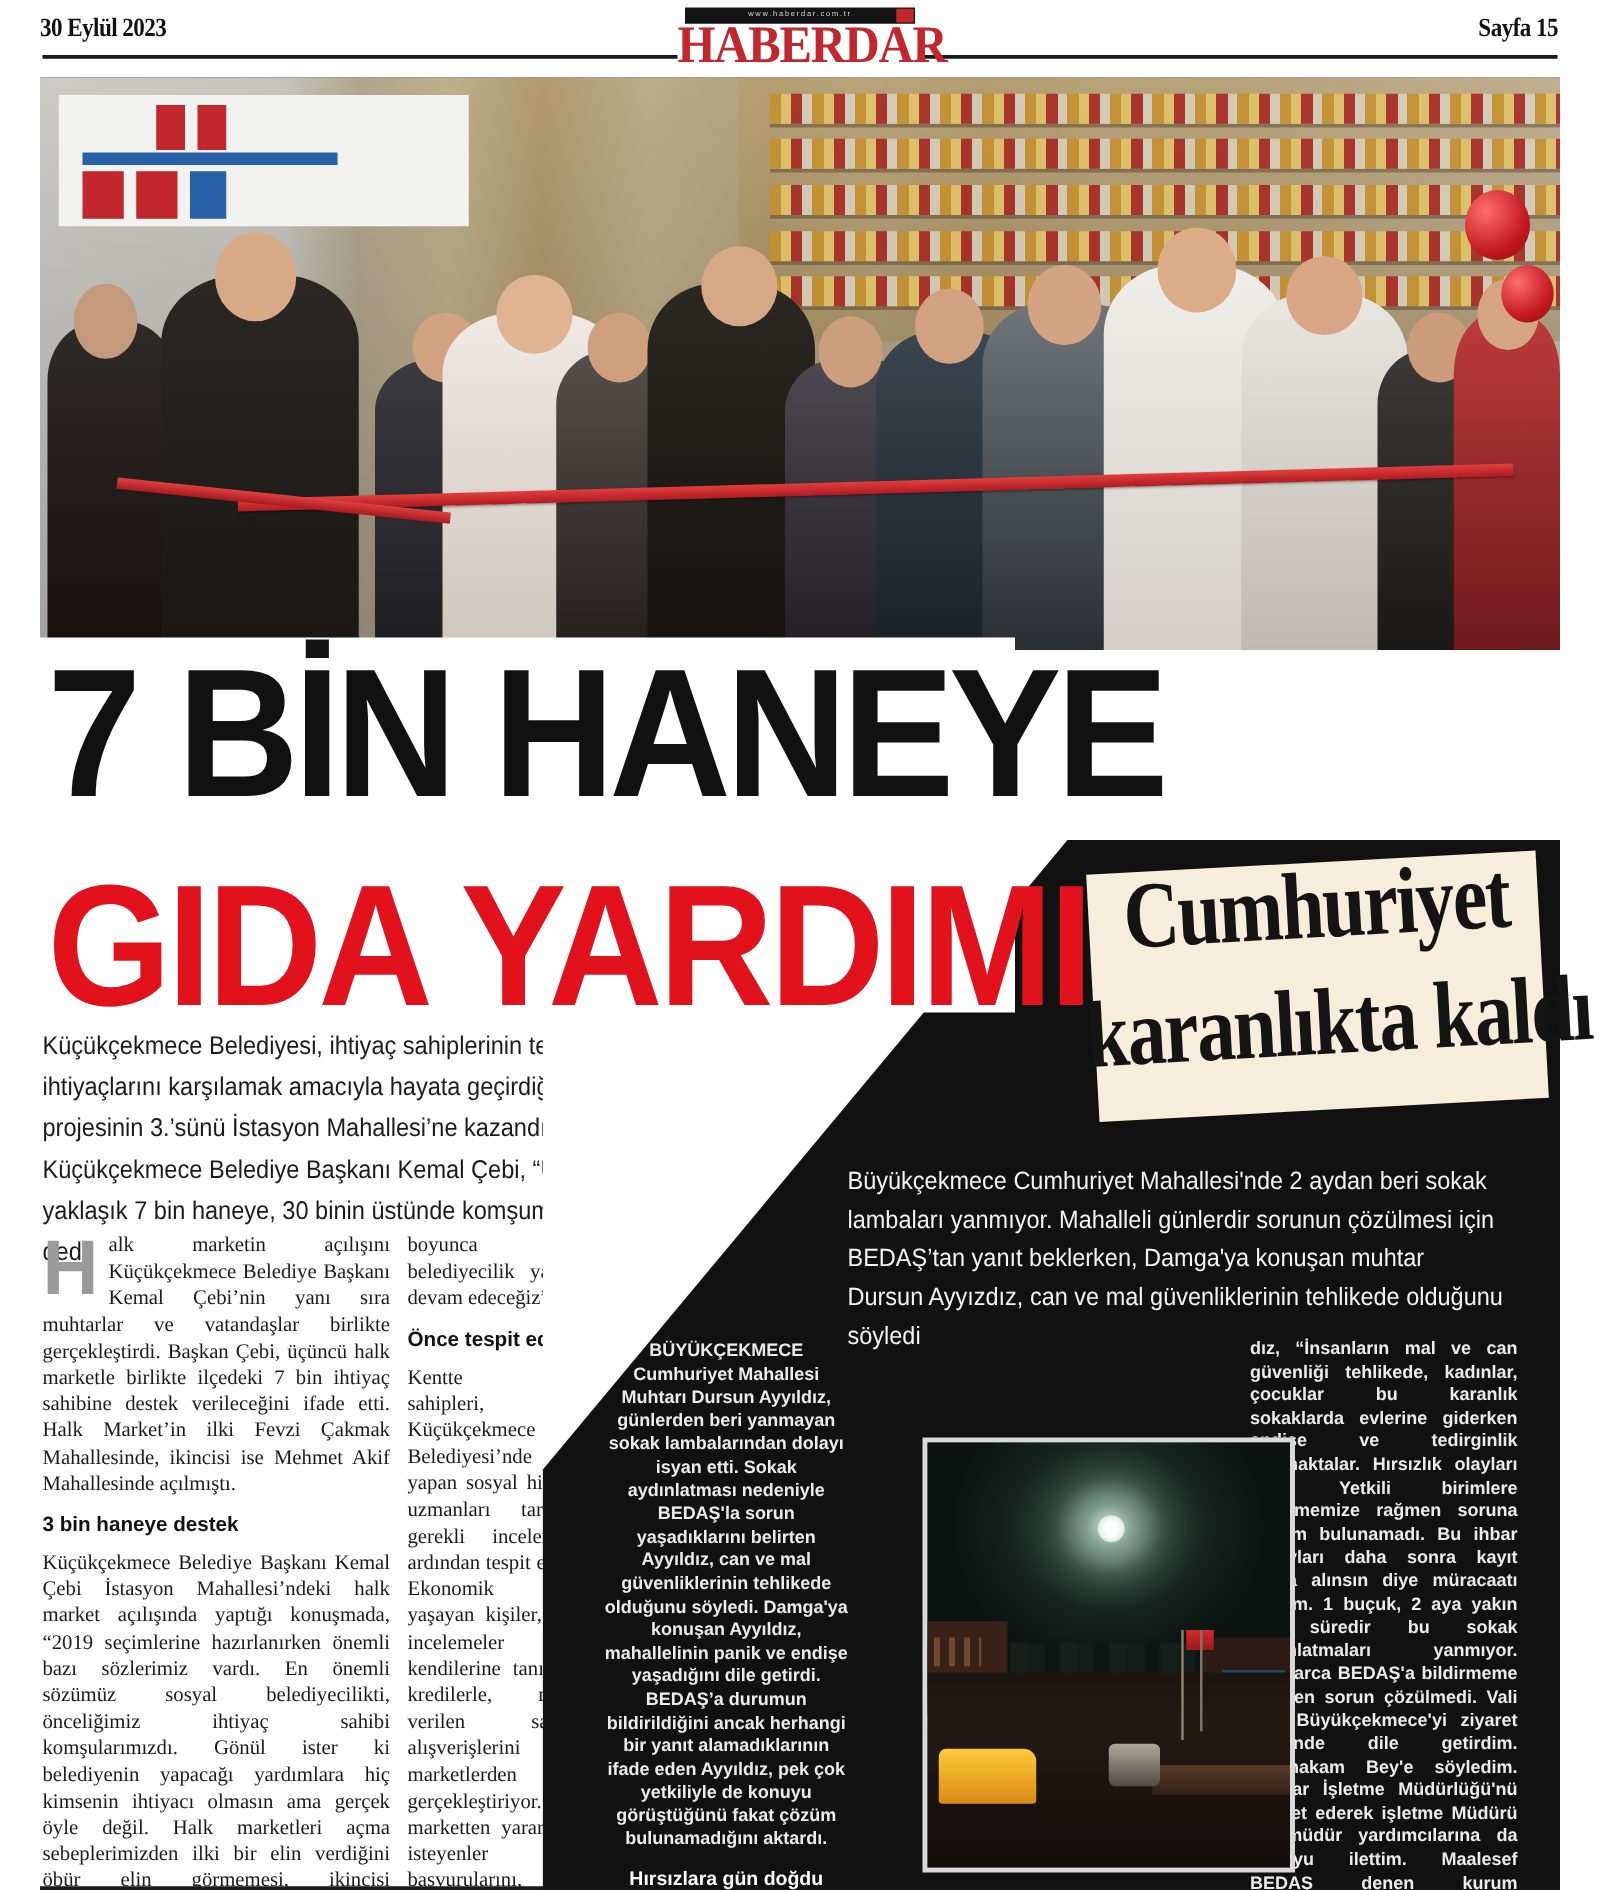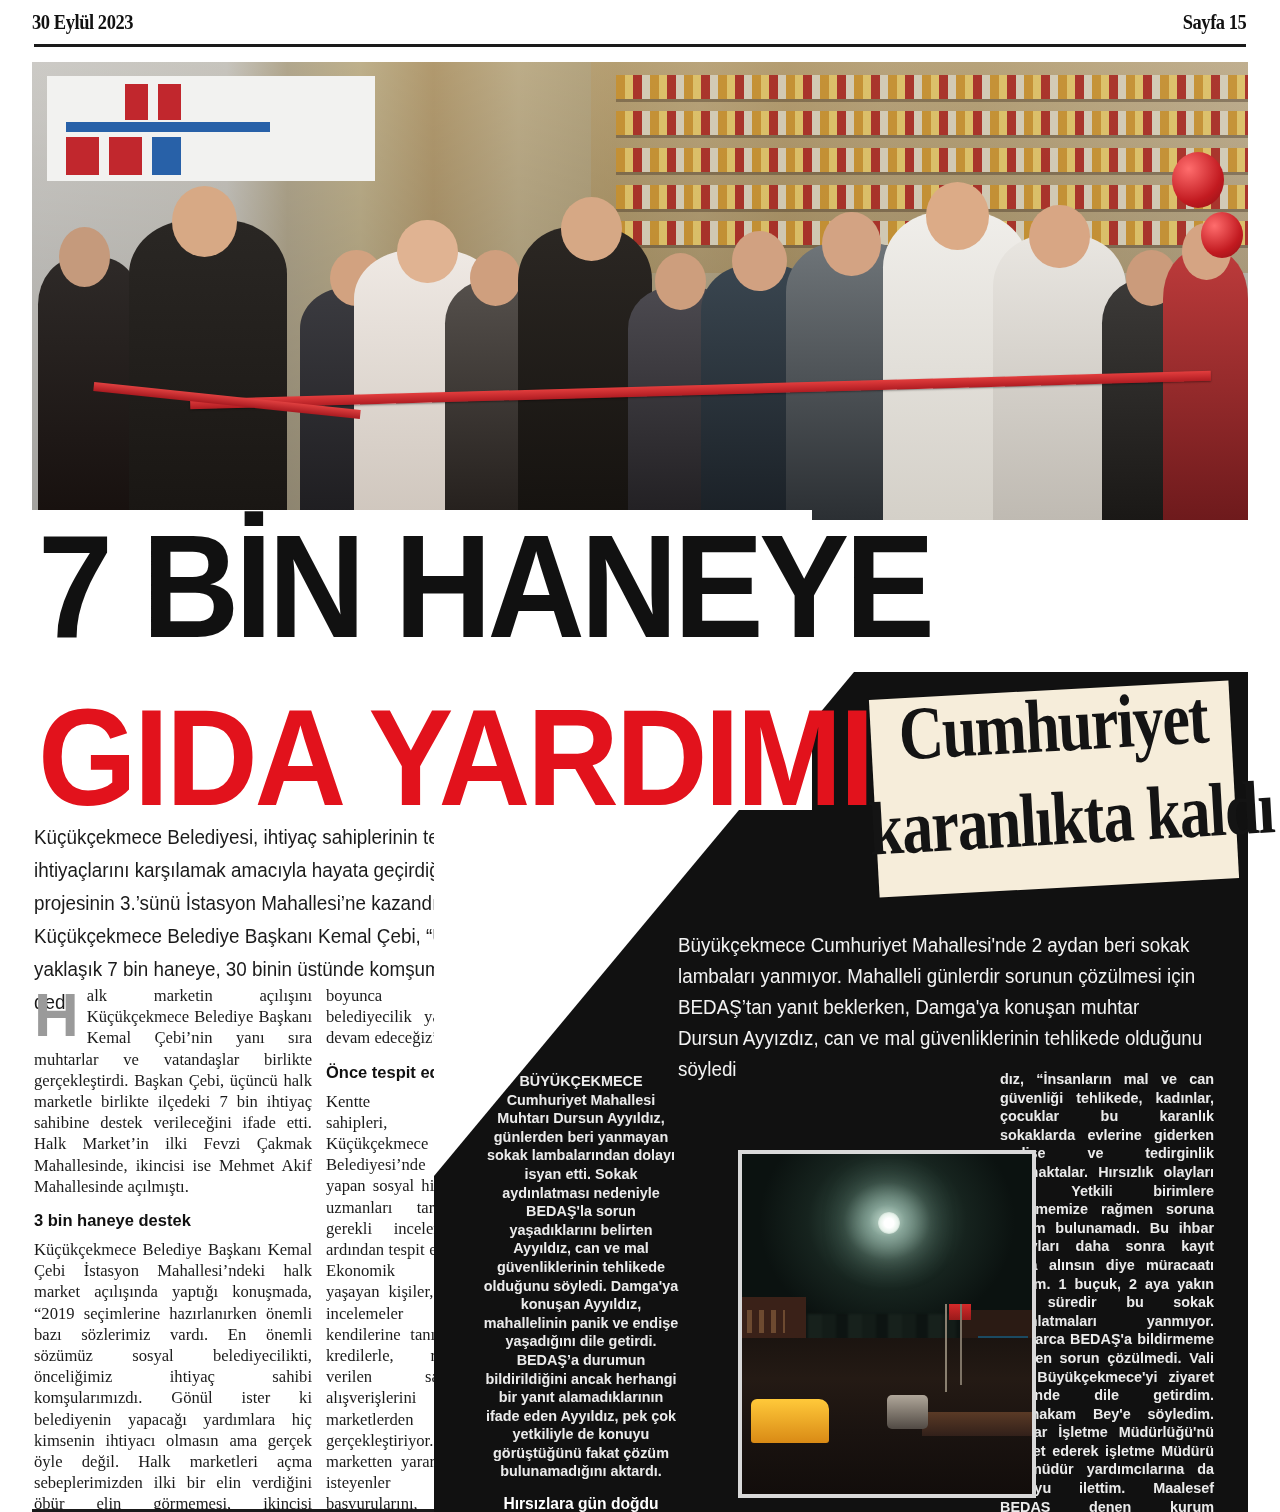--- a/index.html
+++ b/index.html
@@ -374,20 +374,27 @@
   .footer-rule {
     position:absolute; left:32px; bottom:0; width:1216px; height:3px; background:#1a1a1a;
   }
 </style>
 </head>
 <body>
 
 <div class="masthead">
   <div class="masthead-date">30 Eylül 2023</div>
   <div class="masthead-rule"></div>
+  <div class="masthead-logo">
+    <div class="logo-topbar">
+      <div class="logo-url">www.haberdar.com.tr</div>
+    </div>
+    <div class="logo-flag"></div>
+    <div class="logo-word">HABERDAR</div>
+  </div>
   <div class="masthead-page">Sayfa 15</div>
 </div>
 
 <div class="main-photo">
   <div class="mp-shelf"></div>
   <div class="mp-shelfwall"></div>
   <div class="mp-rows">
     <div class="mp-row" style="top:2%"></div>
     <div class="mp-row" style="top:22%"></div>
     <div class="mp-row" style="top:42%"></div>

